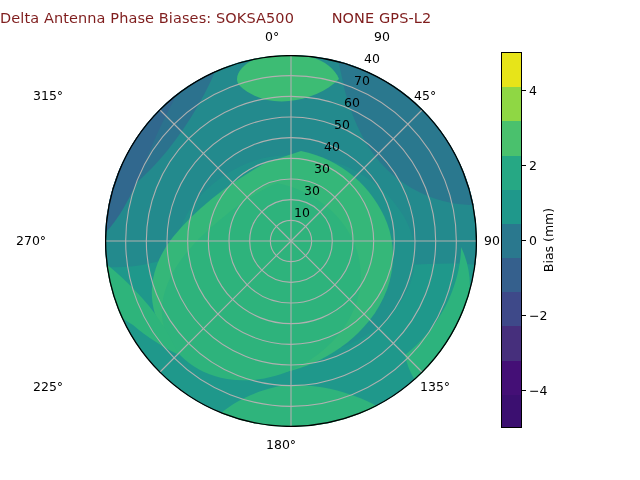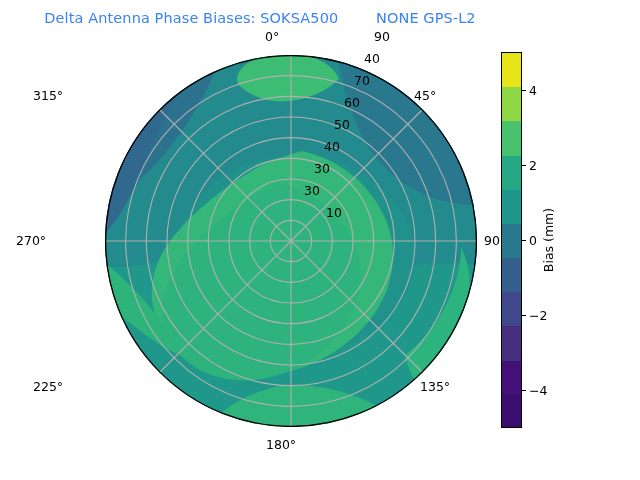--- a/index.html
+++ b/index.html
@@ -15,23 +15,22 @@
     font-family: "DejaVu Sans", sans-serif;
     color: #000000;
   }
 
   
   #figure-title {
     position: absolute;
     left: 0;
     top: 10px;
     width: 520px;
-    text-align: center;
     font-size: 14.5px;
-    color: #3b82f6;
+    color: #7f1d1d;
     white-space: pre;
     letter-spacing: 0.1px;
   }
 
   
   #polar-axes {
     position: absolute;
     left: 105px;
     top: 55px;
     width: 372px;
@@ -184,21 +183,21 @@
 
   <div class="ang-label" style="left:160px; top:-26px;">0°</div>
   <div class="ang-label" style="left:309px; top:33px;">45°</div>
   <div class="ang-label" style="left:379px; top:178px;">90</div>
   <div class="ang-label" style="left:315px; top:324px;">135°</div>
   <div class="ang-label" style="left:161px; top:382px;">180°</div>
   <div class="ang-label" style="left:-72px; top:324px;">225°</div>
   <div class="ang-label" style="left:-89px; top:178px;">270°</div>
   <div class="ang-label" style="left:-72px; top:33px;">315°</div>
 
-  <div class="rad-label" style="left:189px; top:150px;margin-left:32px;">10</div>
+  <div class="rad-label" style="left:189px; top:150px;">10</div>
   <div class="rad-label" style="left:199px; top:128px;">30</div>
   <div class="rad-label" style="left:209px; top:106px;">30</div>
   <div class="rad-label" style="left:219px; top:84px;">40</div>
   <div class="rad-label" style="left:229px; top:62px;">50</div>
   <div class="rad-label" style="left:239px; top:40px;">60</div>
   <div class="rad-label" style="left:249px; top:18px;">70</div>
   <div class="rad-label" style="left:259px; top:-4px;">40</div>
   <div class="rad-label" style="left:269px; top:-26px;">90</div>
 </div>
 

